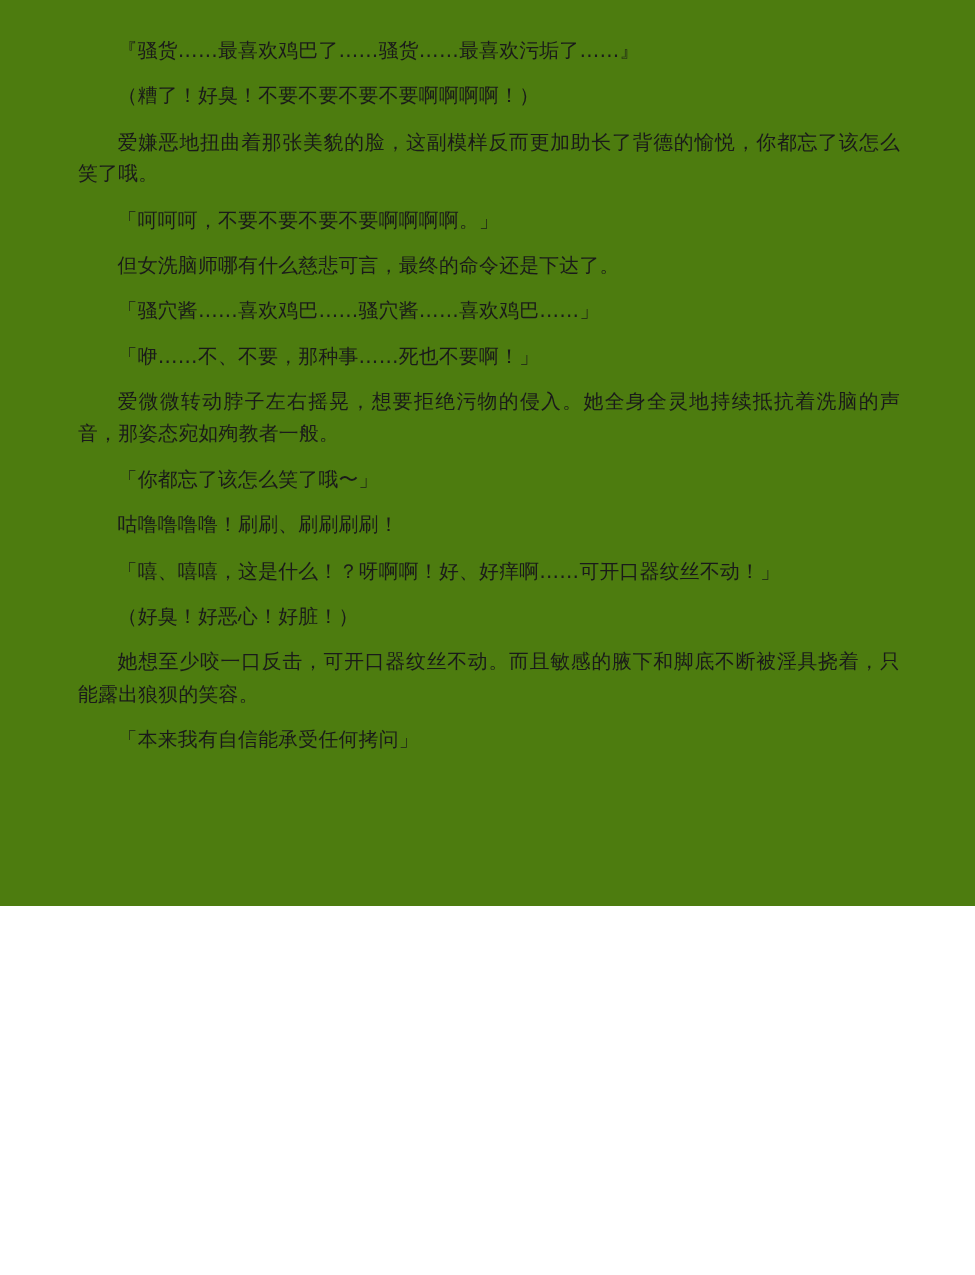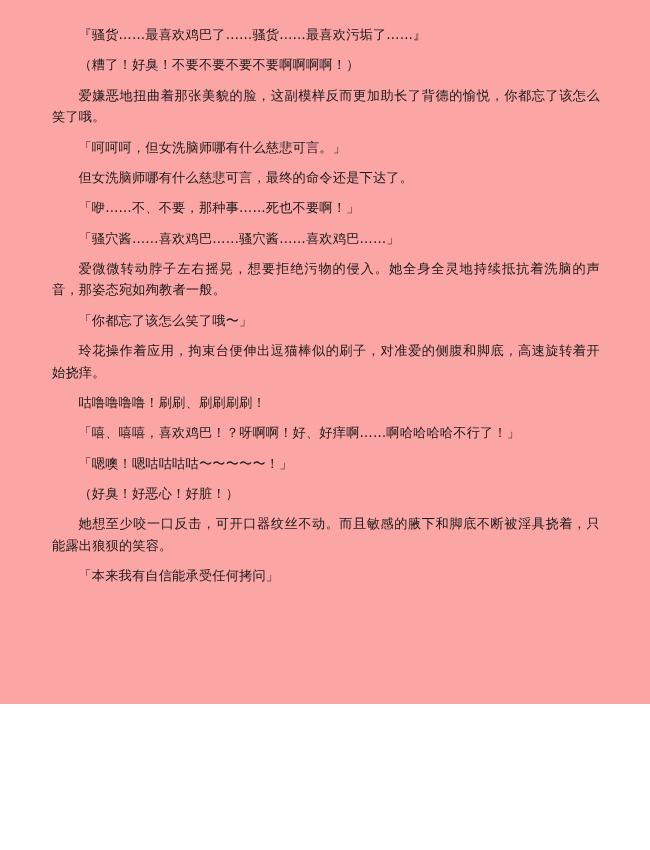--- a/index.html
+++ b/index.html
@@ -8,22 +8,22 @@
     background: #ffffff;
   }
   body {
     width: 650px;
     height: 850px;
     font-family: "DejaVu Sans", "Liberation Sans", sans-serif;
   }
   .page {
     position: relative;
     width: 650px;
-    height: 704px;
-    background: #fca5a5;
+    height: 604px;
+    background: #4d7c0f;
     box-sizing: border-box;
     overflow: hidden;
   }
   .content {
     position: absolute;
     left: 52px;
     top: 24px;
     width: 548px;
   }
   p {
@@ -43,27 +43,25 @@
   }
 </style>
 </head>
 <body>
 
 <div class="page">
   <div class="content">
     <p class="quote">『骚货……最喜欢鸡巴了……骚货……最喜欢污垢了……』</p>
     <p class="quote">（糟了！好臭！不要不要不要不要啊啊啊啊！）</p>
     <p class="indent">爱嫌恶地扭曲着那张美貌的脸，这副模样反而更加助长了背德的愉悦，你都忘了该怎么笑了哦。</p>
-    <p class="quote">「呵呵呵，但女洗脑师哪有什么慈悲可言。」</p>
+    <p class="quote">「呵呵呵，不要不要不要不要啊啊啊啊。」</p>
     <p class="indent">但女洗脑师哪有什么慈悲可言，最终的命令还是下达了。</p>
+    <p class="quote">「骚穴酱……喜欢鸡巴……骚穴酱……喜欢鸡巴……」</p>
     <p class="quote">「咿……不、不要，那种事……死也不要啊！」</p>
-    <p class="quote">「骚穴酱……喜欢鸡巴……骚穴酱……喜欢鸡巴……」</p>
     <p class="indent">爱微微转动脖子左右摇晃，想要拒绝污物的侵入。她全身全灵地持续抵抗着洗脑的声音，那姿态宛如殉教者一般。</p>
     <p class="quote">「你都忘了该怎么笑了哦〜」</p>
-    <p class="indent">玲花操作着应用，拘束台便伸出逗猫棒似的刷子，对准爱的侧腹和脚底，高速旋转着开始挠痒。</p>
     <p class="indent">咕噜噜噜噜！刷刷、刷刷刷刷！</p>
-    <p class="quote">「嘻、嘻嘻，喜欢鸡巴！？呀啊啊！好、好痒啊……啊哈哈哈哈不行了！」</p>
-    <p class="quote">「嗯噢！嗯咕咕咕咕〜〜〜〜〜！」</p>
+    <p class="quote">「嘻、嘻嘻，这是什么！？呀啊啊！好、好痒啊……可开口器纹丝不动！」</p>
     <p class="quote">（好臭！好恶心！好脏！）</p>
     <p class="indent">她想至少咬一口反击，可开口器纹丝不动。而且敏感的腋下和脚底不断被淫具挠着，只能露出狼狈的笑容。</p>
     <p class="quote">「本来我有自信能承受任何拷问」</p>
   </div>
 </div>
 
 </body></html>

